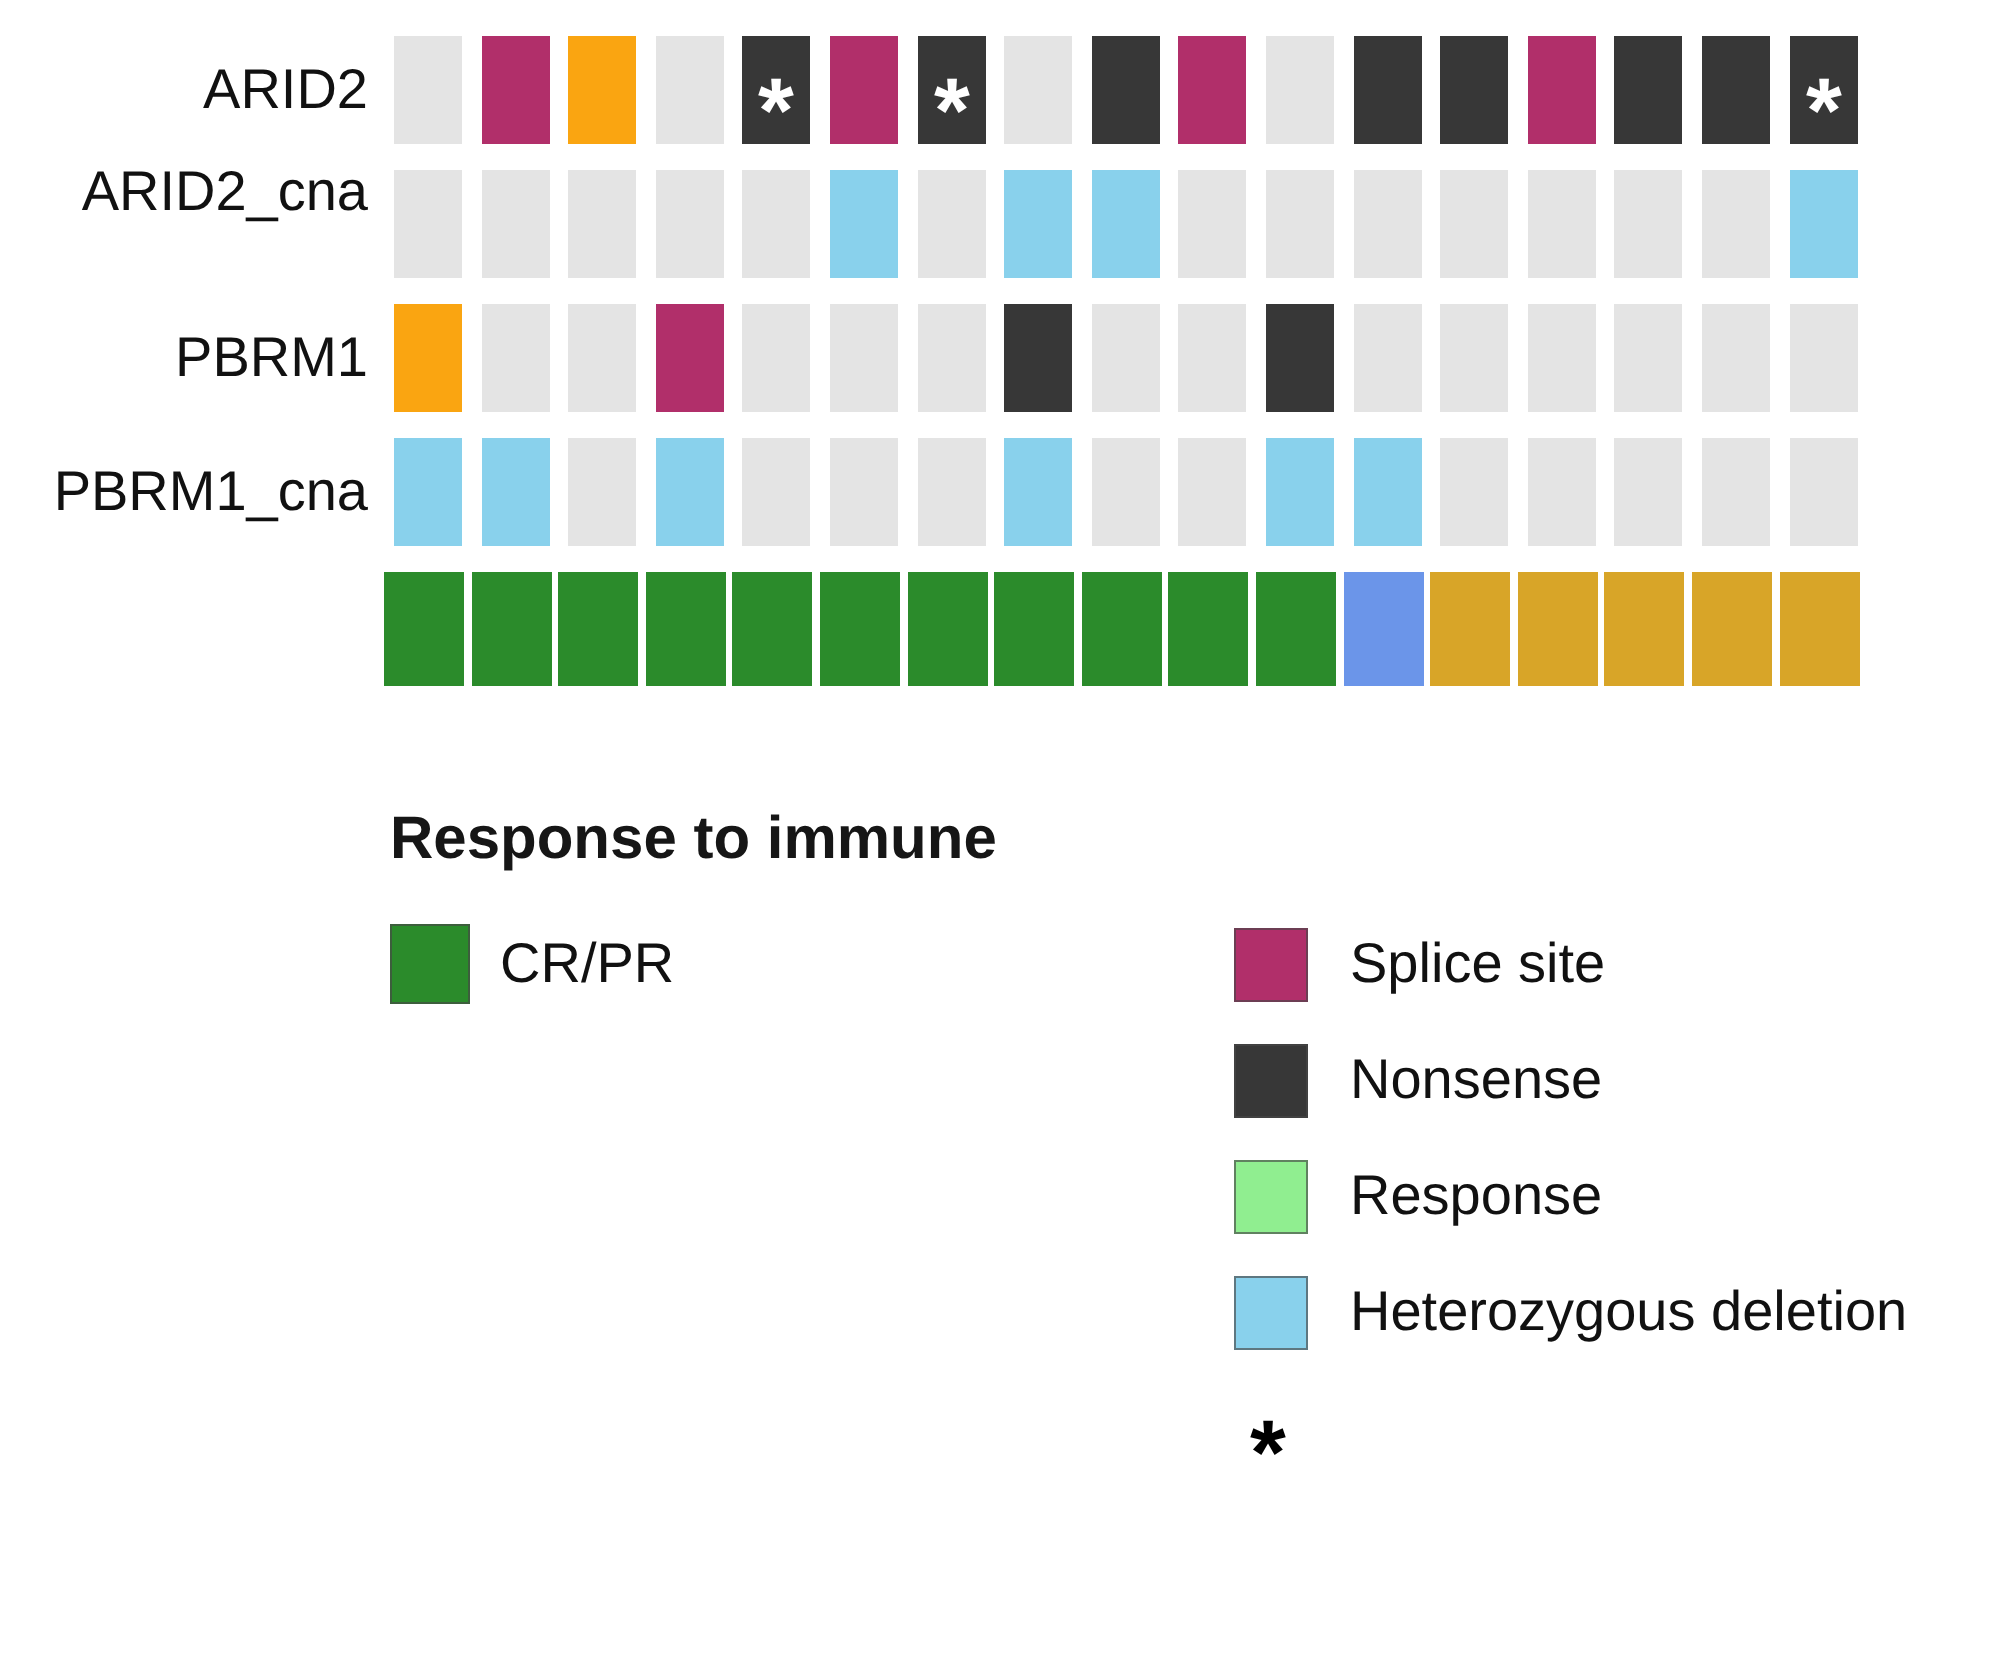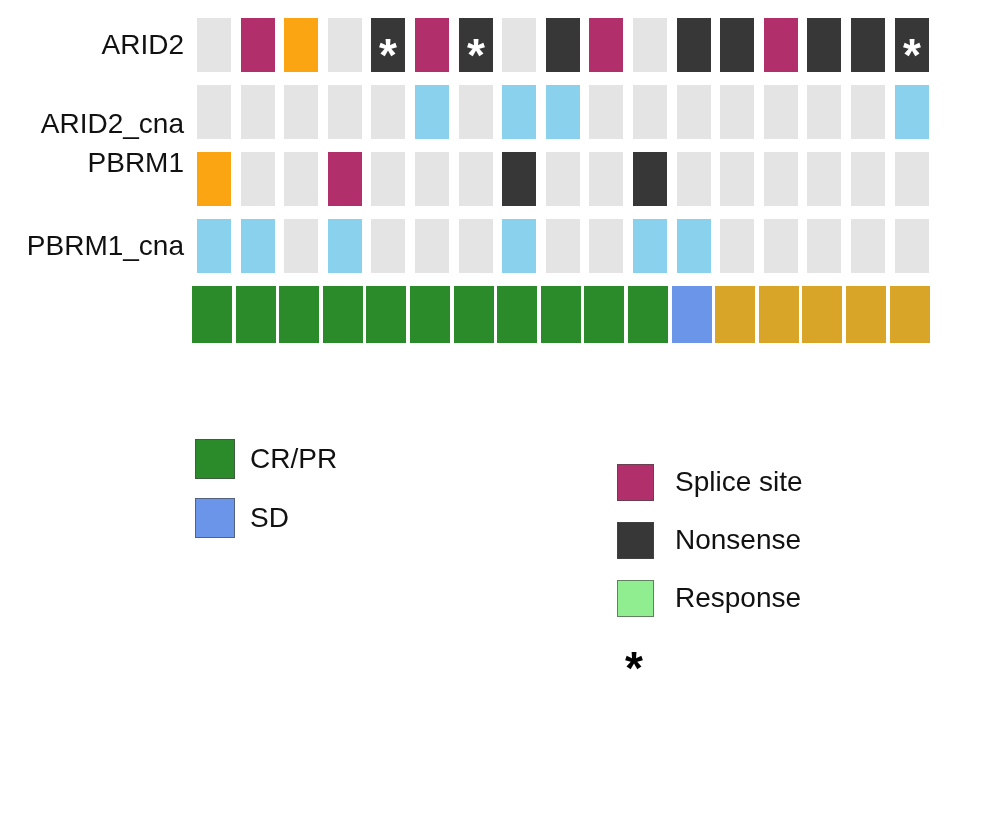--- a/index.html
+++ b/index.html
@@ -6,26 +6,26 @@
   .figure{
     position:relative;width:997px;height:827px;background:#ffffff;
     font-family:"Liberation Sans","DejaVu Sans",sans-serif;color:#111111;overflow:hidden;
   }
   .cell{position:absolute;display:flex;align-items:center;justify-content:center;}
   .ast{font-size:46px;font-weight:bold;line-height:1;transform:translateY(10px);}
   .row-label{
     position:absolute;left:0;width:184px;text-align:right;
     font-size:28px;line-height:32px;white-space:nowrap;
   }
-  .rl0{top:29px}.rl1{top:108px}.rl2{top:147px}.rl3{top:230px}
+  .rl0{top:29px}.rl1{top:80px}.rl2{top:163px}.rl3{top:230px}
   .legend{position:absolute;}
   .legend-left{left:195px;top:401px;width:430px;}
   .legend-right{left:617px;top:446px;width:380px;}
   .legend-title{font-weight:bold;font-size:30px;line-height:37px;color:#161616;}
-  .legend-left .legend-items{margin-top:38px;}
+  .legend-left .legend-items{margin-top:24px;}
   .legend-right .legend-items{margin-top:17px;}
   .legend-item{display:flex;align-items:center;}
   .legend-left .legend-item{margin-bottom:19px;height:40px;}
   .legend-right .legend-item{margin-bottom:20px;height:38px;}
   .swatch{display:inline-block;flex:0 0 auto;border:1px solid rgba(70,70,70,0.65);box-sizing:border-box;}
   .legend-left .swatch{width:40px;height:40px;margin-right:15px;}
   .legend-right .swatch{width:37px;height:37px;margin-right:21px;}
   .item-label{font-size:28px;line-height:1.1;white-space:nowrap;}
   .legend-footnote{display:flex;align-items:center;margin-top:9px;height:44px;}
   .foot-ast{
@@ -136,46 +136,47 @@
         <div class="cell" style="left: 715px; top: 286px; width: 40px; height: 57px; background: rgb(216, 165, 40);"></div>
         <div class="cell" style="left: 759px; top: 286px; width: 40px; height: 57px; background: rgb(216, 165, 40);"></div>
         <div class="cell" style="left: 802px; top: 286px; width: 40px; height: 57px; background: rgb(216, 165, 40);"></div>
         <div class="cell" style="left: 846px; top: 286px; width: 40px; height: 57px; background: rgb(216, 165, 40);"></div>
         <div class="cell" style="left: 890px; top: 286px; width: 40px; height: 57px; background: rgb(216, 165, 40);"></div>
       </div>
   </div>
 
   <div class="legend legend-left">
     <div class="legend-title">
+      <div>Response to immune</div>
     </div>
     <div class="legend-items">
         <div class="legend-item">
           <span class="swatch" style="background: rgb(43, 139, 43);"></span>
           <span class="item-label">CR/PR</span>
-        </div>
-        <div class="legend-item">
-          <span class="swatch" style="background: rgb(107, 149, 233);"></span>
-          <span class="item-label">SD</span>
         </div>
       </div>
   </div>
 
   <div class="legend legend-right">
     <div class="legend-items">
         <div class="legend-item">
           <span class="swatch" style="background: rgb(177, 47, 106);"></span>
           <span class="item-label">Splice site</span>
         </div>
         <div class="legend-item">
           <span class="swatch" style="background: rgb(55, 55, 55);"></span>
           <span class="item-label">Nonsense</span>
         </div>
         <div class="legend-item">
           <span class="swatch" style="background: rgb(144, 238, 144);"></span>
           <span class="item-label">Response</span>
         </div>
+        <div class="legend-item">
+          <span class="swatch" style="background: rgb(137, 209, 236);"></span>
+          <span class="item-label">Heterozygous deletion</span>
+        </div>
       </div>
     <div class="legend-footnote">
       <span class="foot-ast">*</span>
     </div>
   </div>
 
 </div>
 
 </body></html>

